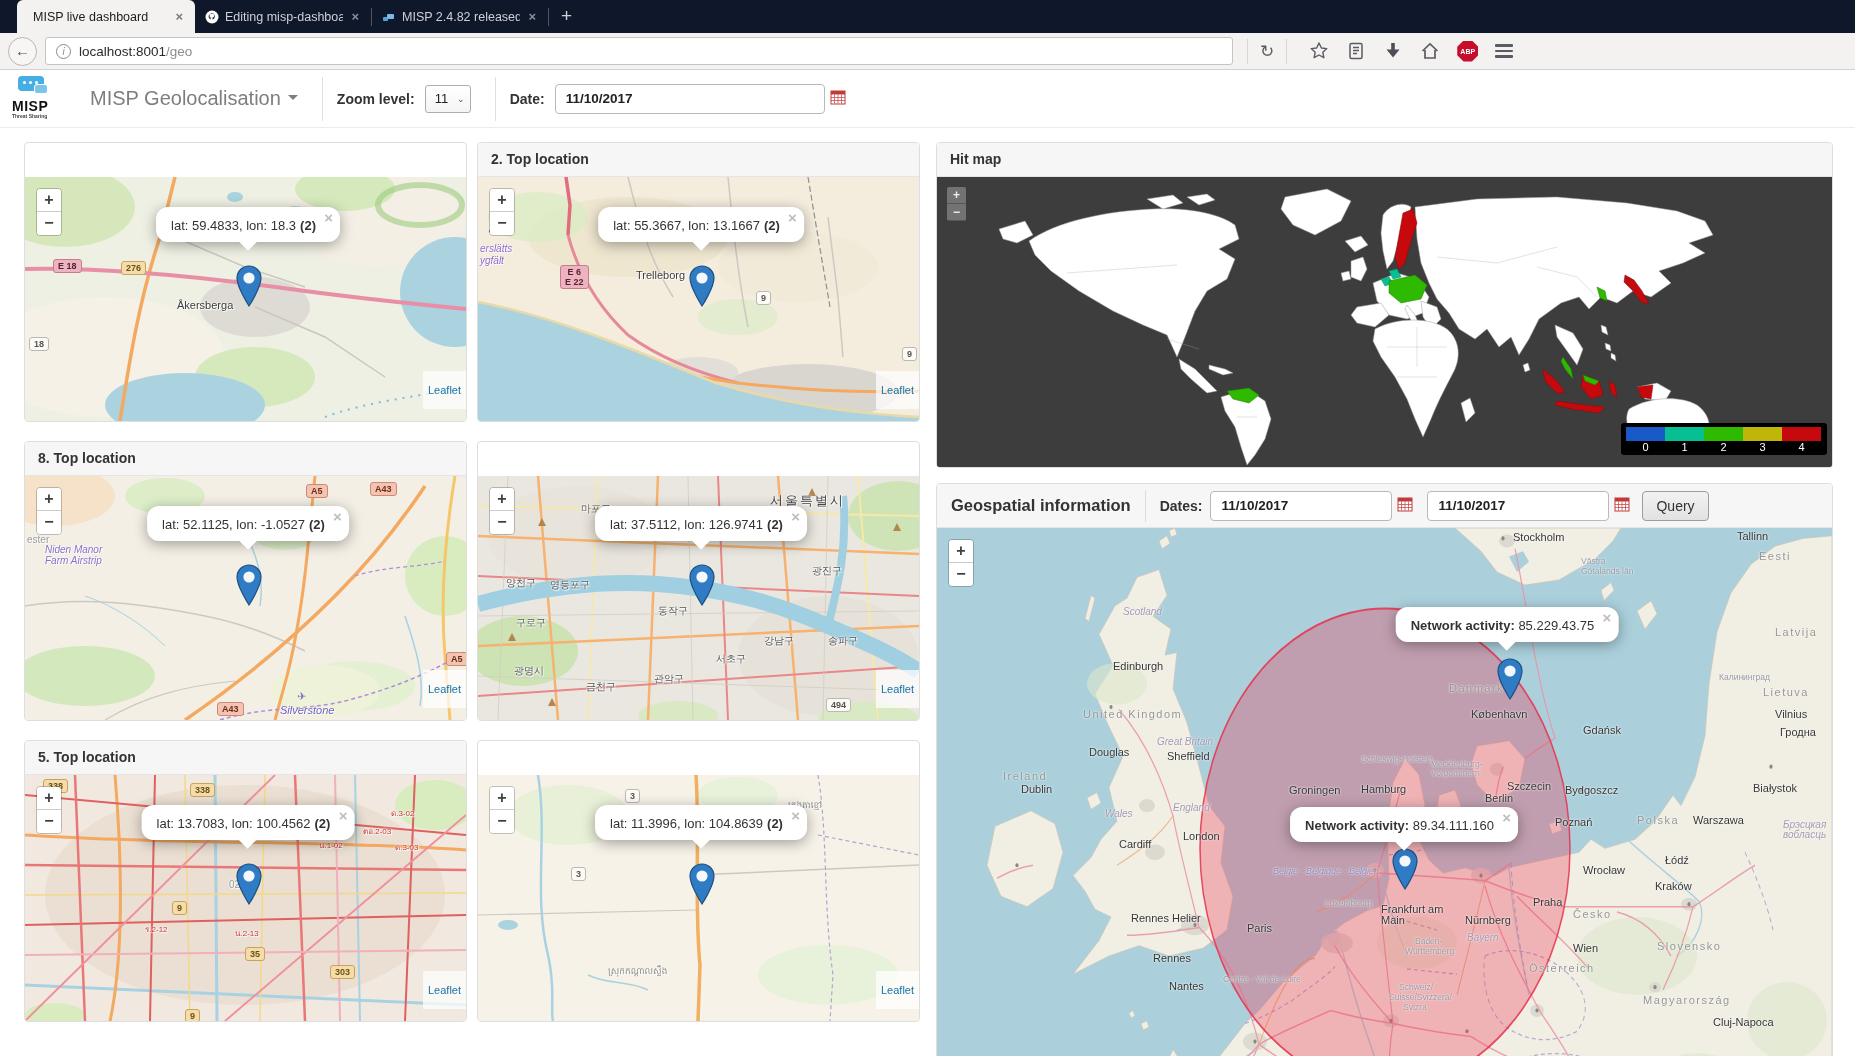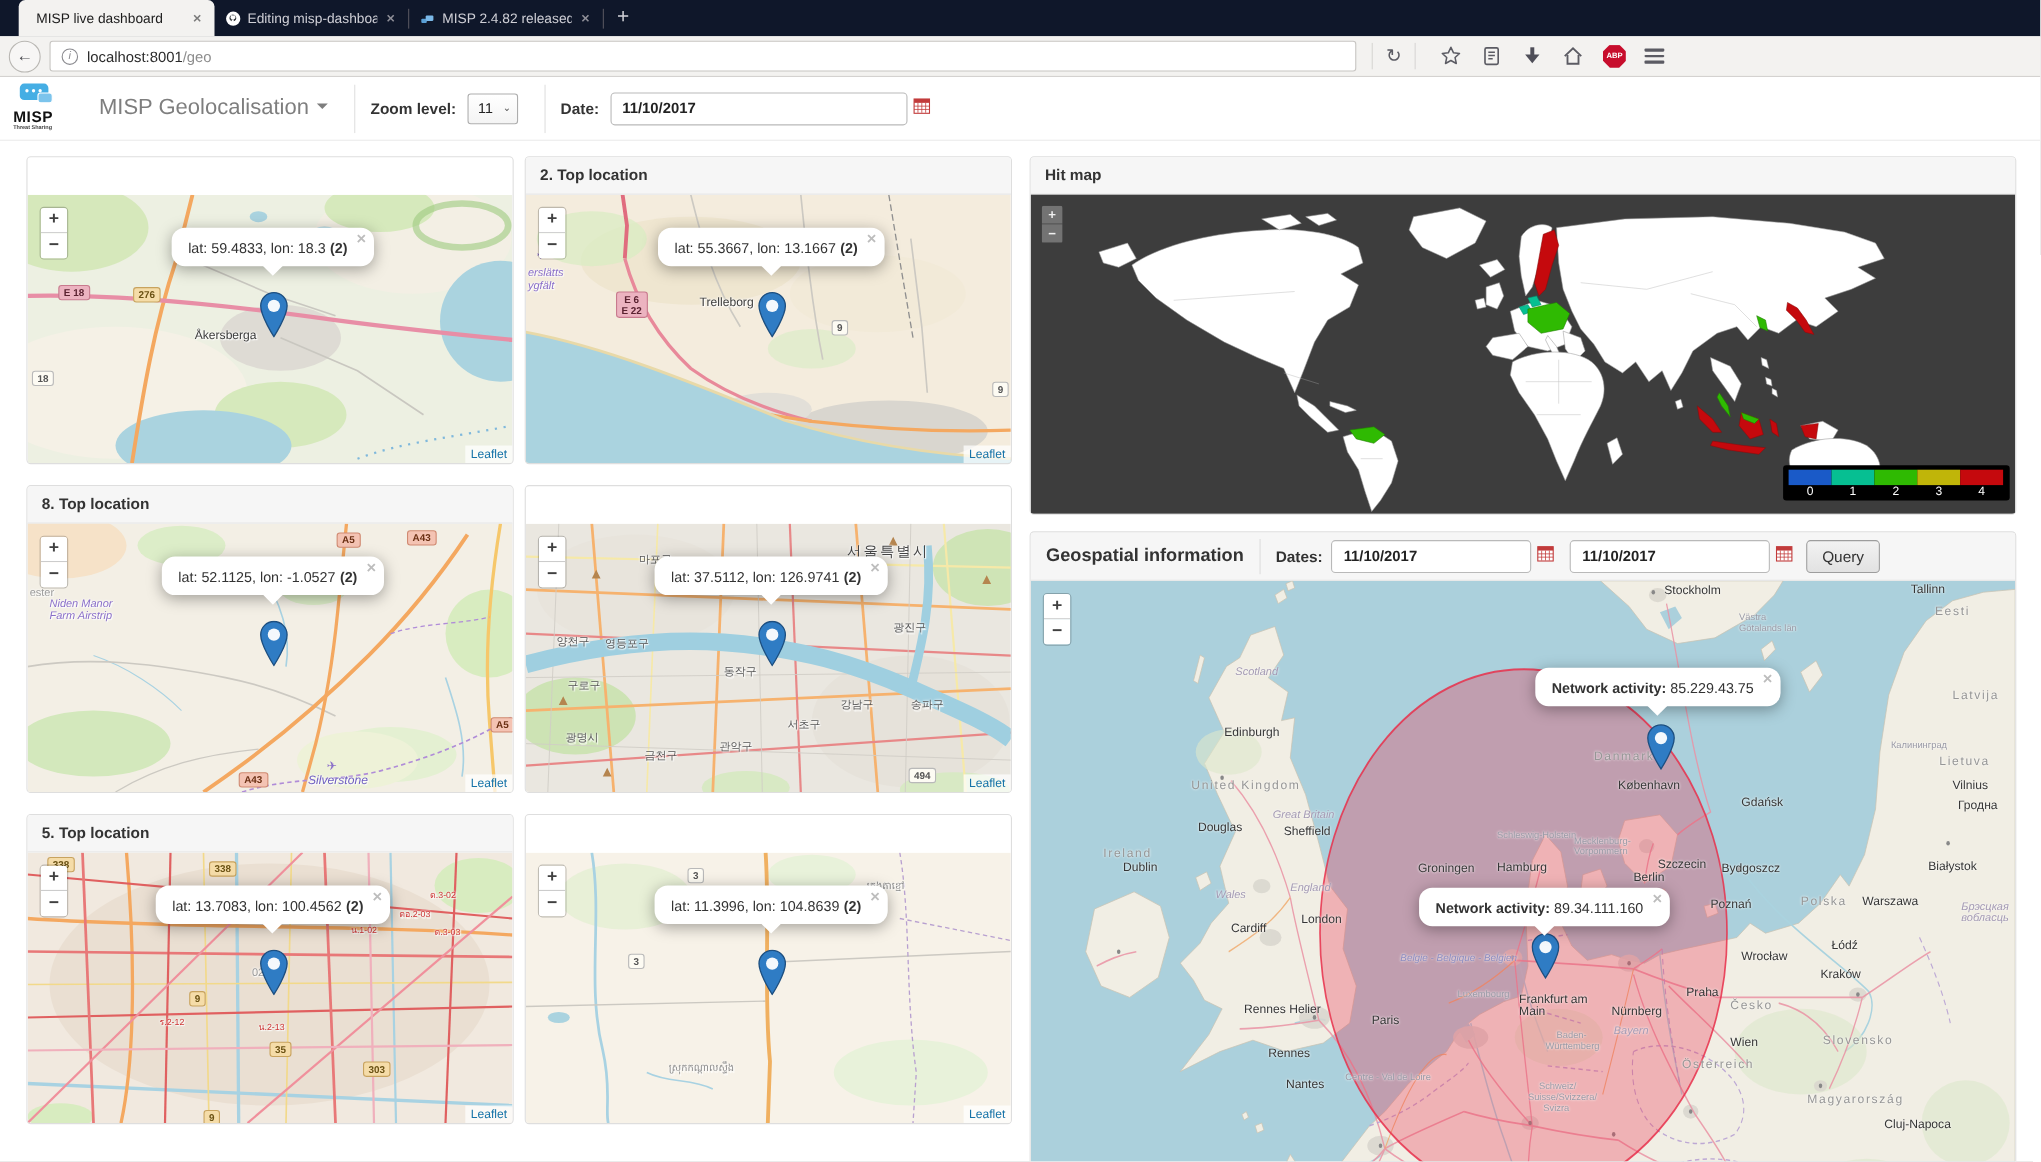--- a/index.html
+++ b/index.html
@@ -52,21 +52,21 @@
 .calicon{margin-left:5px;flex:0 0 auto}
 
 
 .panel{position:absolute;border:1px solid #dedede;border-radius:4px;background:#fff;overflow:hidden}
 .panel-h{height:34px;background:#f6f6f6;border-bottom:1px solid #e5e5e5;font-size:14px;font-weight:bold;color:#333;line-height:33px;padding-left:13px}
 .map{position:absolute;left:0;right:0;top:34px;bottom:0;overflow:hidden}
 .map svg.terrain{position:absolute;left:0;top:0;width:100%;height:100%}
 .zoomctl{position:absolute;left:11px;top:11px;width:26px;border:1px solid rgba(0,0,0,.22);border-radius:4px;overflow:hidden;z-index:6}
 .zb{display:block;width:100%;height:23px;background:#fff;font-size:16px;font-weight:bold;color:#404040;text-align:center;line-height:22px}
 .zb.zplus{border-bottom:1px solid #ccc}
-.attrib{position:absolute;right:0;bottom:0;background:rgba(255,255,255,.72);color:#1673a8;font-size:11px;padding:2px 5px;z-index:5}
+.attrib{position:absolute;right:0;bottom:12px;background:rgba(255,255,255,.72);color:#1673a8;font-size:11px;padding:13px 5px;z-index:5}
 .popup{position:absolute;z-index:7;transform:translateX(-50%);background:#fff;border-radius:12px;box-shadow:0 3px 14px rgba(0,0,0,.35);padding:11px 24px 9px 15px;font-size:13px;color:#333;white-space:nowrap}
 .popup:after{content:"";position:absolute;left:50%;bottom:-6px;width:13px;height:13px;background:#fff;transform:translateX(-50%) rotate(45deg)}
 .popup b{margin-left:4px}
 .pclose{position:absolute;top:2px;right:7px;color:#bdbdbd;font-size:15px;font-weight:bold;z-index:2}
 .pin{position:absolute;width:26px;height:42px;z-index:6;transform:translateX(-50%)}
 .shield{position:absolute;font-size:9px;font-weight:bold;line-height:10px;padding:1px 4px;border-radius:3px;border:1px solid;text-align:center;z-index:3}
 .sh-e{background:#ecb3c0;border-color:#c87a8e;color:#5a2230}
 .sh-a{background:#f4c3b3;border-color:#d08a72;color:#6b3014}
 .sh-n{background:#f5dca8;border-color:#c8a35e;color:#6b5214}
 .sh-w{background:#fdfbf3;border-color:#b9b9b9;color:#555}

